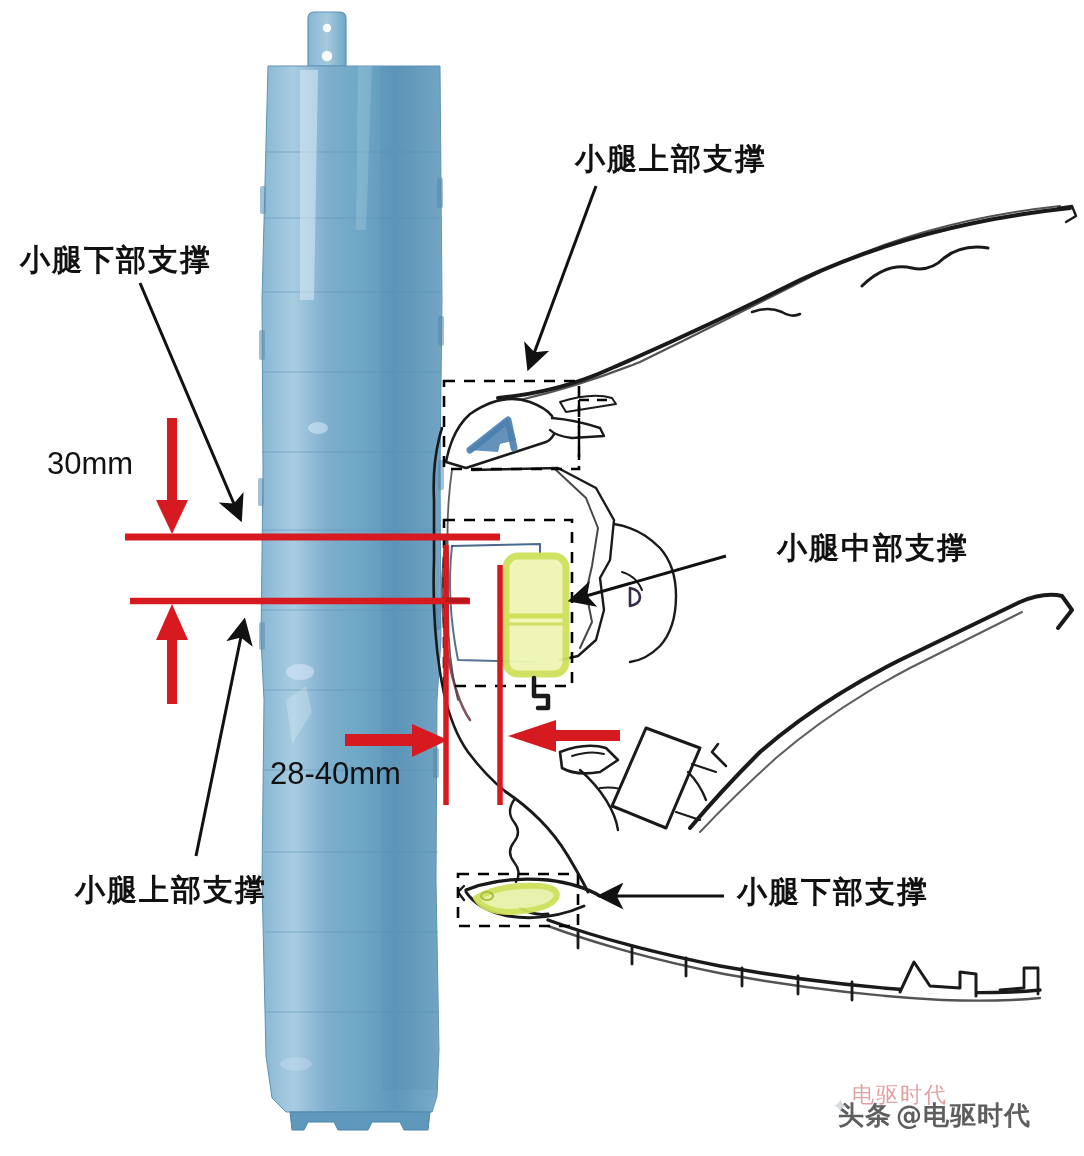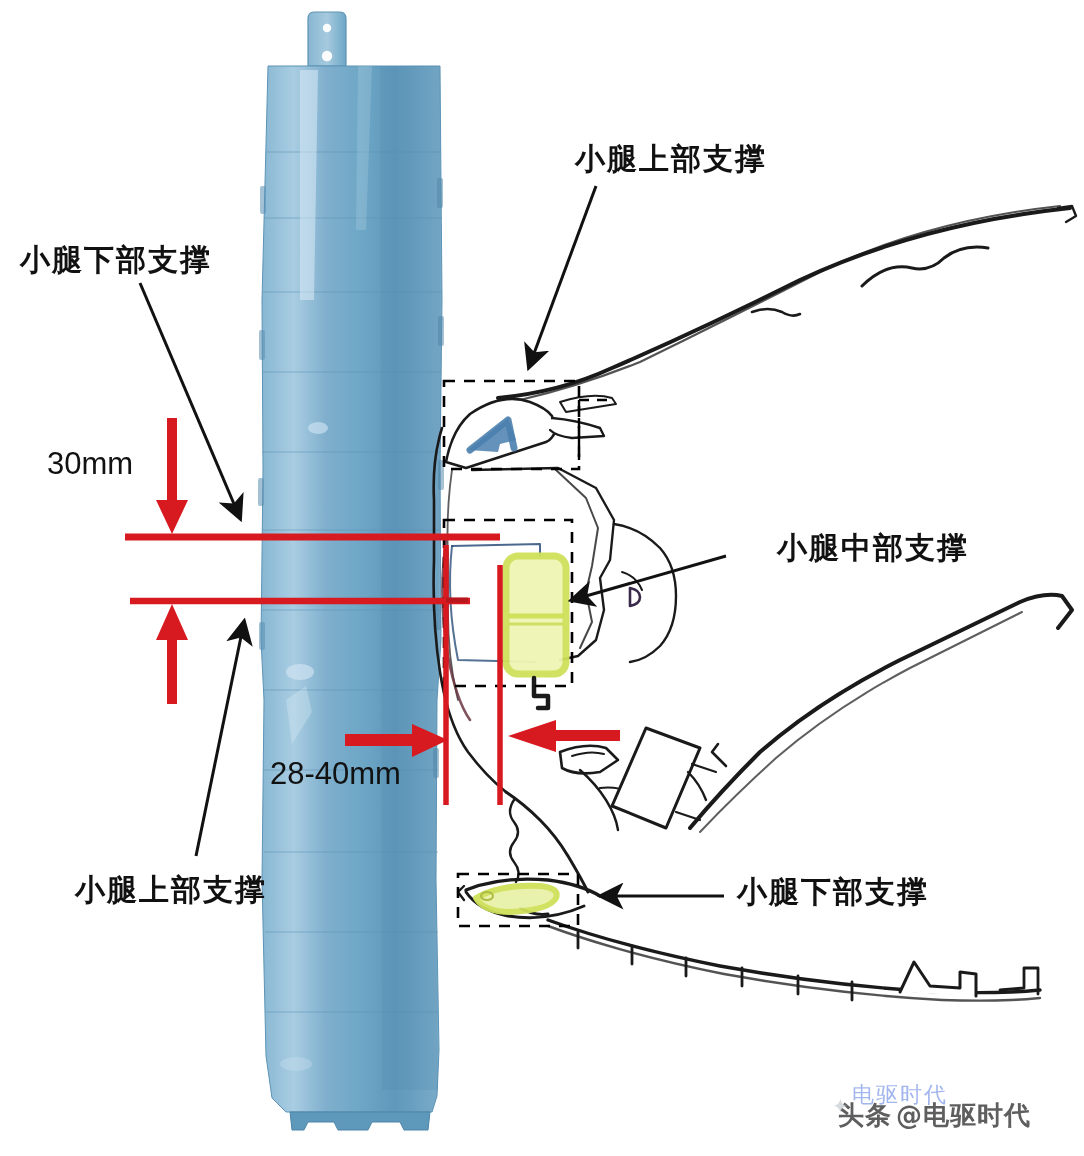--- a/index.html
+++ b/index.html
@@ -58,21 +58,21 @@
     align-items: center;
     gap: 4px;
     letter-spacing: 1px;
   }
   #wm .wm-ghost {
     position: absolute;
     left: 14px;
     top: -12px;
     font-size: 22px;
     font-weight: 400;
-    color: #1d4ed8;
+    color: #b91c1c;
     opacity: 0.5;
     letter-spacing: 2px;
   }
   #wm .wm-bird {
     position: absolute;
     left: -6px;
     top: 2px;
     font-size: 20px;
     color: #b9bfc5;
     opacity: 0.7;

